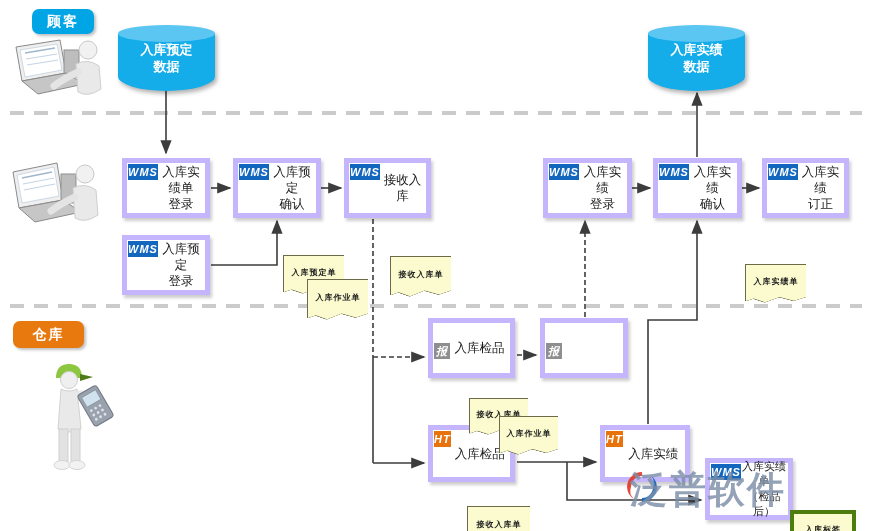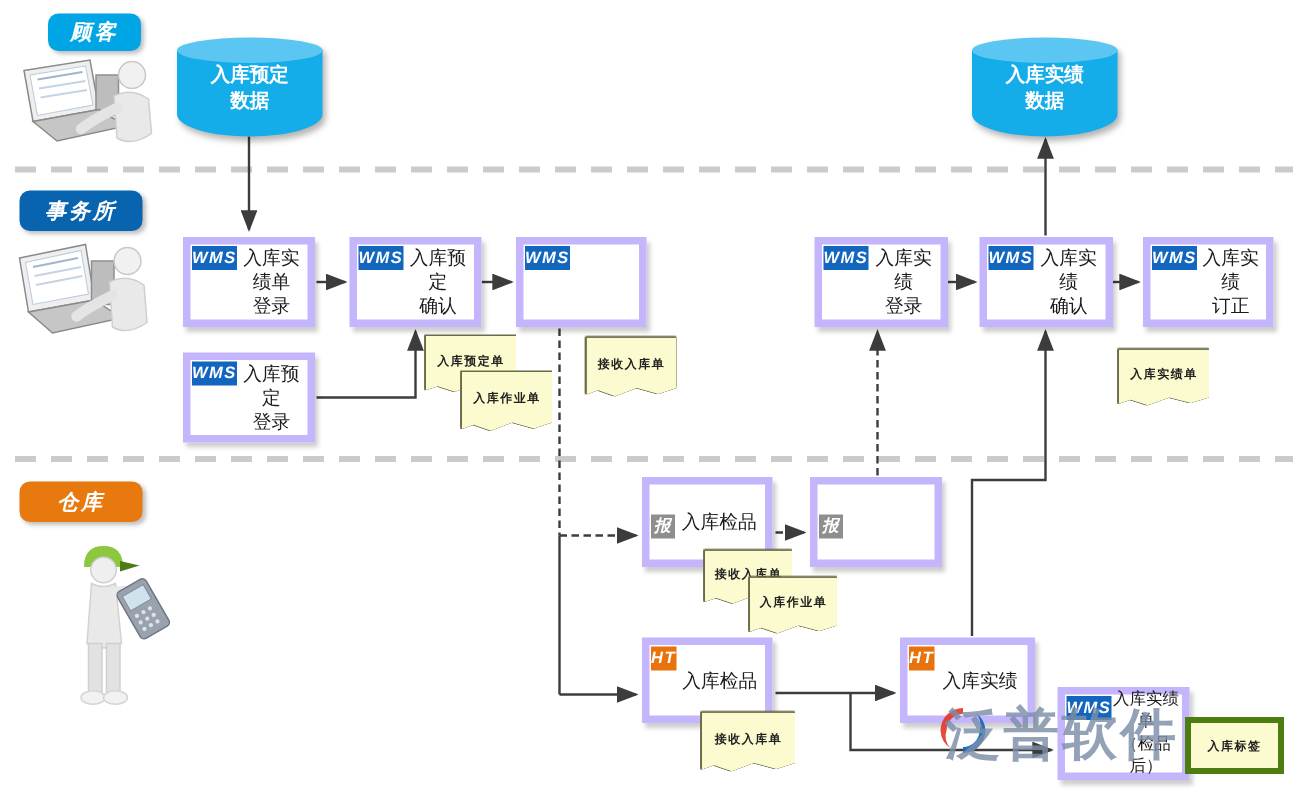--- a/index.html
+++ b/index.html
@@ -4,21 +4,21 @@
 <style>
   html,body{margin:0;padding:0;background:#fff;}
   #canvas{
     position:relative;width:871px;height:531px;background:#fff;overflow:hidden;
     font-family:"Liberation Sans","DejaVu Sans",sans-serif;
   }
   
   .lane-label{
     position:absolute;border-radius:7px;color:#fff;font-weight:bold;font-size:14px;
     display:flex;align-items:center;justify-content:center;
-    box-shadow:2px 2px 3px rgba(0,0,0,.25);letter-spacing:2px;font-style:italic;
+    box-shadow:2px 2px 3px rgba(0,0,0,.25);letter-spacing:2px;
   }
   
   .cylinder{position:absolute;width:97px;height:66px;filter:drop-shadow(2px 3px 2px rgba(0,0,0,.3));}
   .cyl-body{position:absolute;top:8px;left:0;right:0;bottom:0;background:#14ACE9;
     border-radius:0 0 49px 49px / 0 0 15px 15px;}
   .cyl-top{position:absolute;top:0;left:0;right:0;height:17px;background:#5AC6F1;
     border-radius:50%;}
   .cyl-text{position:absolute;top:16px;left:0;right:0;text-align:center;color:#fff;
     font-weight:bold;font-size:13px;line-height:17px;white-space:pre-line;z-index:2;}
   
@@ -29,21 +29,21 @@
     font-style:italic;font-size:11px;text-align:center;letter-spacing:1px;}
   .pbox-header.wms{background:#1266BE;}
   .pbox-header.report{background:#8E8E8E;margin-top:19px;}
   .pbox-header.ht{background:#E8720C;}
   .pbox-body{flex:1;display:flex;align-items:center;justify-content:center;
     text-align:center;font-size:12.5px;line-height:16px;color:#1A1A1A;white-space:pre-line;}
   .pbox-body.small{font-size:11px;line-height:15px;}
   
   .note{position:absolute;
     filter:drop-shadow(.8px 0 0 #6B6B4A) drop-shadow(-.8px 0 0 #6B6B4A)
-           drop-shadow(0 .8px 0 #6B6B4A) drop-shadow(0 -.8px 0 #6B6B4A);}
+           drop-shadow(0 .8px 0 #6B6B4A) drop-shadow(0 -.8px 0 #6B6B4A);margin-top:32px;}
   .note-shape{width:100%;height:100%;background:#FBFBCF;
     clip-path:polygon(0 0,100% 0,100% 84%,80% 94%,56% 84%,32% 98%,13% 88%,0 95%);
     display:flex;align-items:center;justify-content:center;padding-bottom:5px;box-sizing:border-box;}
   .note span{font-size:8px;color:#222;font-weight:bold;letter-spacing:1px;}
   .note.flat{filter:none;}
   .note.flat .note-shape{clip-path:none;border:4px solid #4d7c0f;padding-bottom:0;}
   
   #wires{position:absolute;left:0;top:0;z-index:0;}
   .wire{stroke:#3C3C3C;stroke-width:1.6;fill:none;}
   .wire.dashed{stroke-dasharray:5 3;}
@@ -86,22 +86,21 @@
     <line class="wire" x1="373" y1="357" x2="373" y2="463"></line>
     <line class="wire" x1="373" y1="463" x2="424" y2="463" marker-end="url(#arr)"></line>
     <line class="wire dashed" x1="517" y1="355" x2="536" y2="355" marker-end="url(#arr)"></line>
     <line class="wire dashed" x1="585" y1="317" x2="585" y2="221" marker-end="url(#arr)"></line>
     <polyline class="wire" points="648,424 648,320 697,320 697,221" marker-end="url(#arr)"></polyline>
     <line class="wire" x1="517" y1="462" x2="596" y2="462" marker-end="url(#arr)"></line>
     <polyline class="wire" points="567,462 567,500 701,500" marker-end="url(#arr)"></polyline>
   </svg>
 
   <div class="lane-label t" style="left:32px;top:9px;width:62px;height:25px;background:#00A5E6">顾客</div>
-  <div class="lane-label t" style="left:13px;top:127px;width:82px;height:27px;background:#0964B0">事务所</div>
-  <div class="lane-label t" style="left:13px;top:321px;width:82px;height:27px;background:#E8790F">仓库</div>
+  <div class="lane-label t" style="left:13px;top:321px;width:71px;height:27px;background:#E8790F">仓库</div>
 
   <svg class="illus" style="left:8px;top:37px" width="104" height="70" viewBox="0 0 104 70">
     <polygon points="8,10 52,3 58,36 14,44" fill="#EFEFEF" stroke="#8A8A8A"></polygon>
     <polygon points="12,13 49,7 54,33 17,40" fill="#FFFFFF" stroke="#B9CBDD" stroke-width="0.7"></polygon>
     <line x1="17" y1="16" x2="47" y2="11" stroke="#9FB6CC" stroke-width="1.4"></line>
     <line x1="18" y1="22" x2="49" y2="17" stroke="#C4D4E4" stroke-width="1.2"></line>
     <line x1="19" y1="28" x2="50" y2="23" stroke="#C4D4E4" stroke-width="1.2"></line>
     <rect x="56" y="13" width="15" height="27" fill="#BDBDBD" stroke="#8F8F8F"></rect>
     <polygon points="14,44 58,36 76,47 30,57" fill="#C6C6C6" stroke="#8A8A8A"></polygon>
     <circle cx="80" cy="13" r="9" fill="#F1F1F1" stroke="#C8C8C8"></circle>
@@ -165,20 +164,21 @@
     <div class="pbox-body">入库实绩单
 登录</div>
   </div>
   <div class="pbox" style="left:233px;top:158px;width:88px;height:60px">
     <div class="pbox-header wms">WMS</div>
     <div class="pbox-body">入库预定
 确认</div>
   </div>
   <div class="pbox" style="left:344px;top:158px;width:87px;height:60px">
     <div class="pbox-header wms">WMS</div>
+    <div class="pbox-body">接收入库</div>
   </div>
   <div class="pbox" style="left:543px;top:158px;width:89px;height:60px">
     <div class="pbox-header wms">WMS</div>
     <div class="pbox-body">入库实绩
 登录</div>
   </div>
   <div class="pbox" style="left:653px;top:158px;width:89px;height:60px">
     <div class="pbox-header wms">WMS</div>
     <div class="pbox-body">入库实绩
 确认</div>

